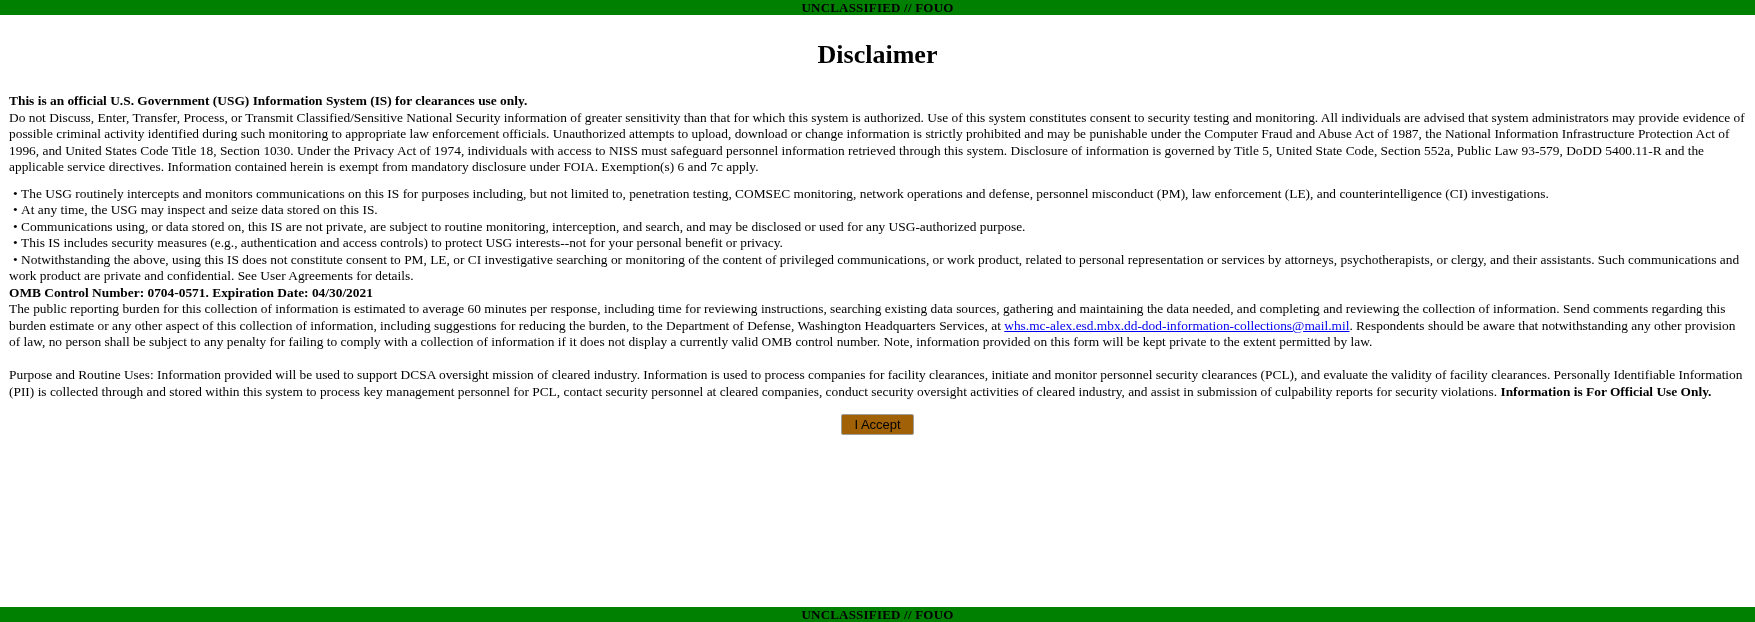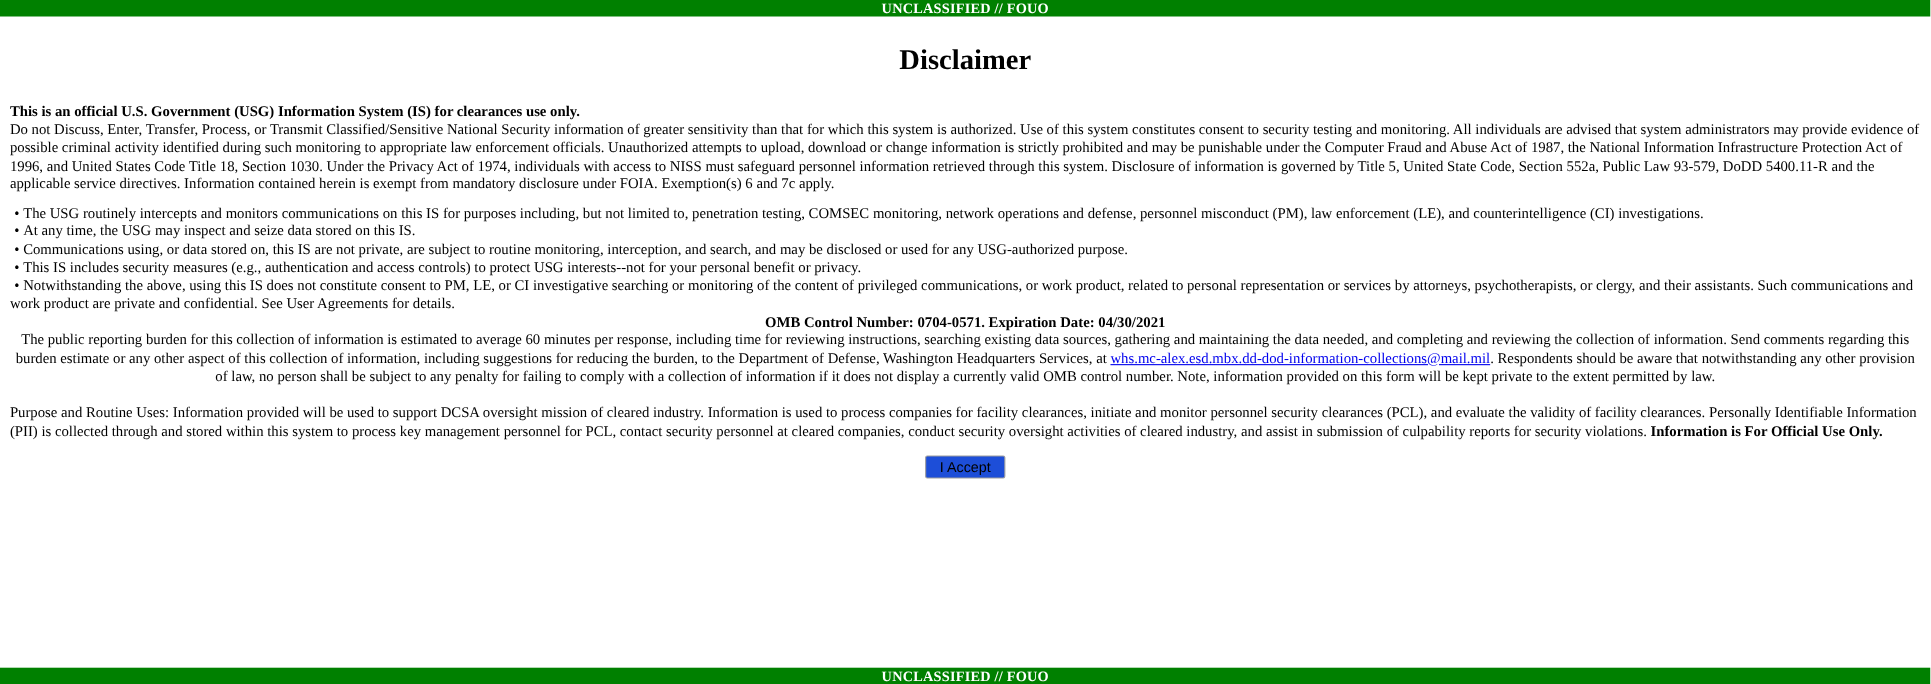--- a/index.html
+++ b/index.html
@@ -8,21 +8,21 @@
     height: 622px;
     display: flex;
     flex-direction: column;
     font-family: "Liberation Serif", serif;
     color: #000000;
     overflow: hidden;
   }
   .classification-banner {
     flex: 0 0 auto;
     background: #008000;
-    color: #ffffff;
+    color: #000000;
     font-weight: bold;
     font-size: 13px;
     line-height: 15px;
     height: 15px;
     text-align: center;
     letter-spacing: 0.2px;
   }
   .content {
     flex: 1 1 auto;
     padding: 0 9px;
@@ -34,34 +34,34 @@
     font-size: 26px;
     line-height: 30px;
     font-weight: bold;
     margin: 25px 0 23px 0;
   }
   .content p { margin: 0; }
   .para-consent { margin-top: 16px; font-weight: bold; }
   .bullet-list { margin-top: 10px; }
   .bullet-item { text-indent: 4px; }
   .bullet-item::before { content: "\2022\00a0 "; }
-  .para-omb { margin-top: 40px; text-align: center; }
+  .para-omb { margin-top: 40px; }
   .para-privacy { margin-top: 18px; }
   b.inline-heading { font-weight: bold; }
   a.email-link {
     color: #0000EE;
     text-decoration: underline;
     cursor: pointer;
   }
   .button-row { text-align: center; margin-top: 14px; }
   .accept-button {
     font-family: "Liberation Sans", sans-serif;
     font-size: 13px;
     padding: 2px 12px;
-    background: #1d4ed8;
+    background: #a16207;
     border: 1px solid #9e9e9e;
     border-radius: 2px;
     color: #000;
     cursor: pointer;
   }
 </style>
 </head>
 <body>
 
 <div class="page">

